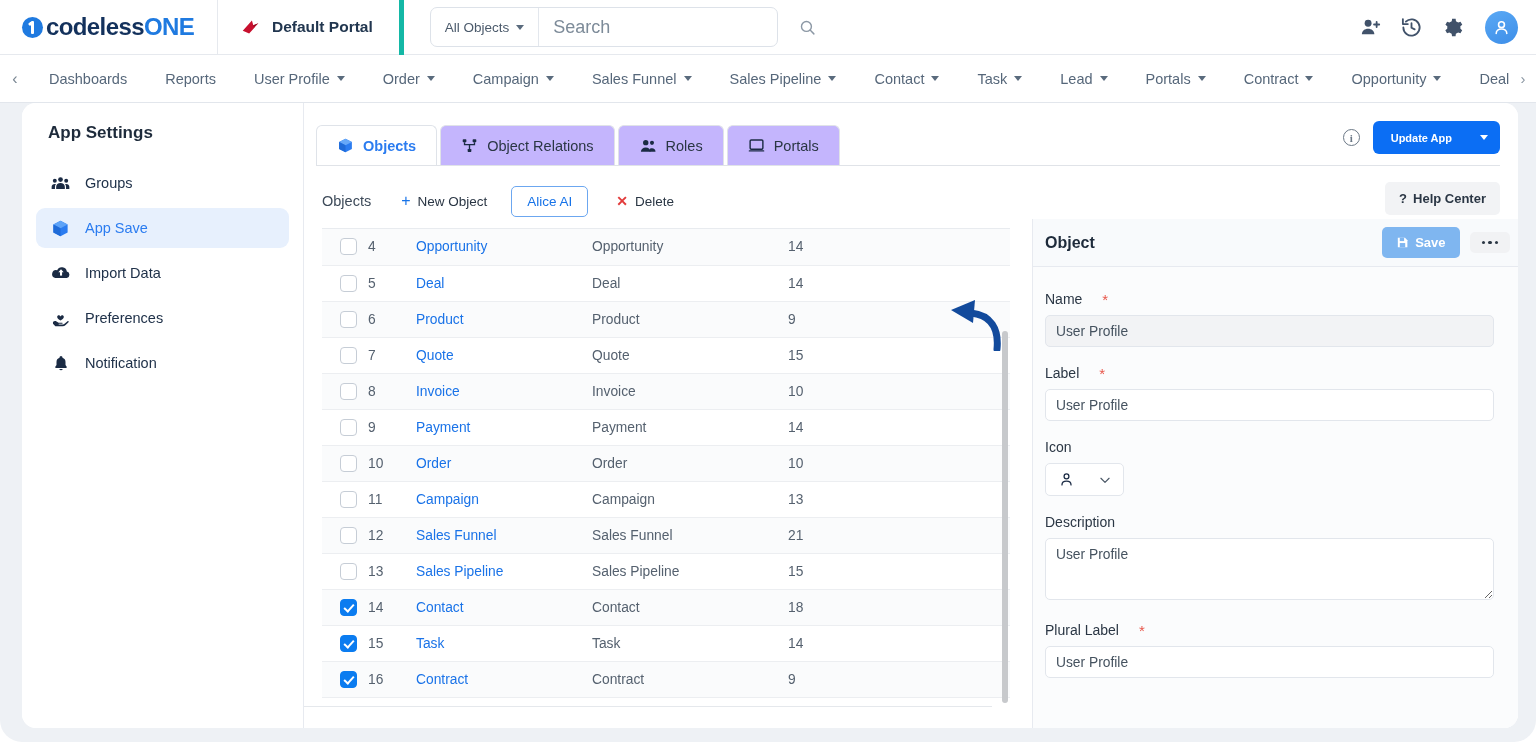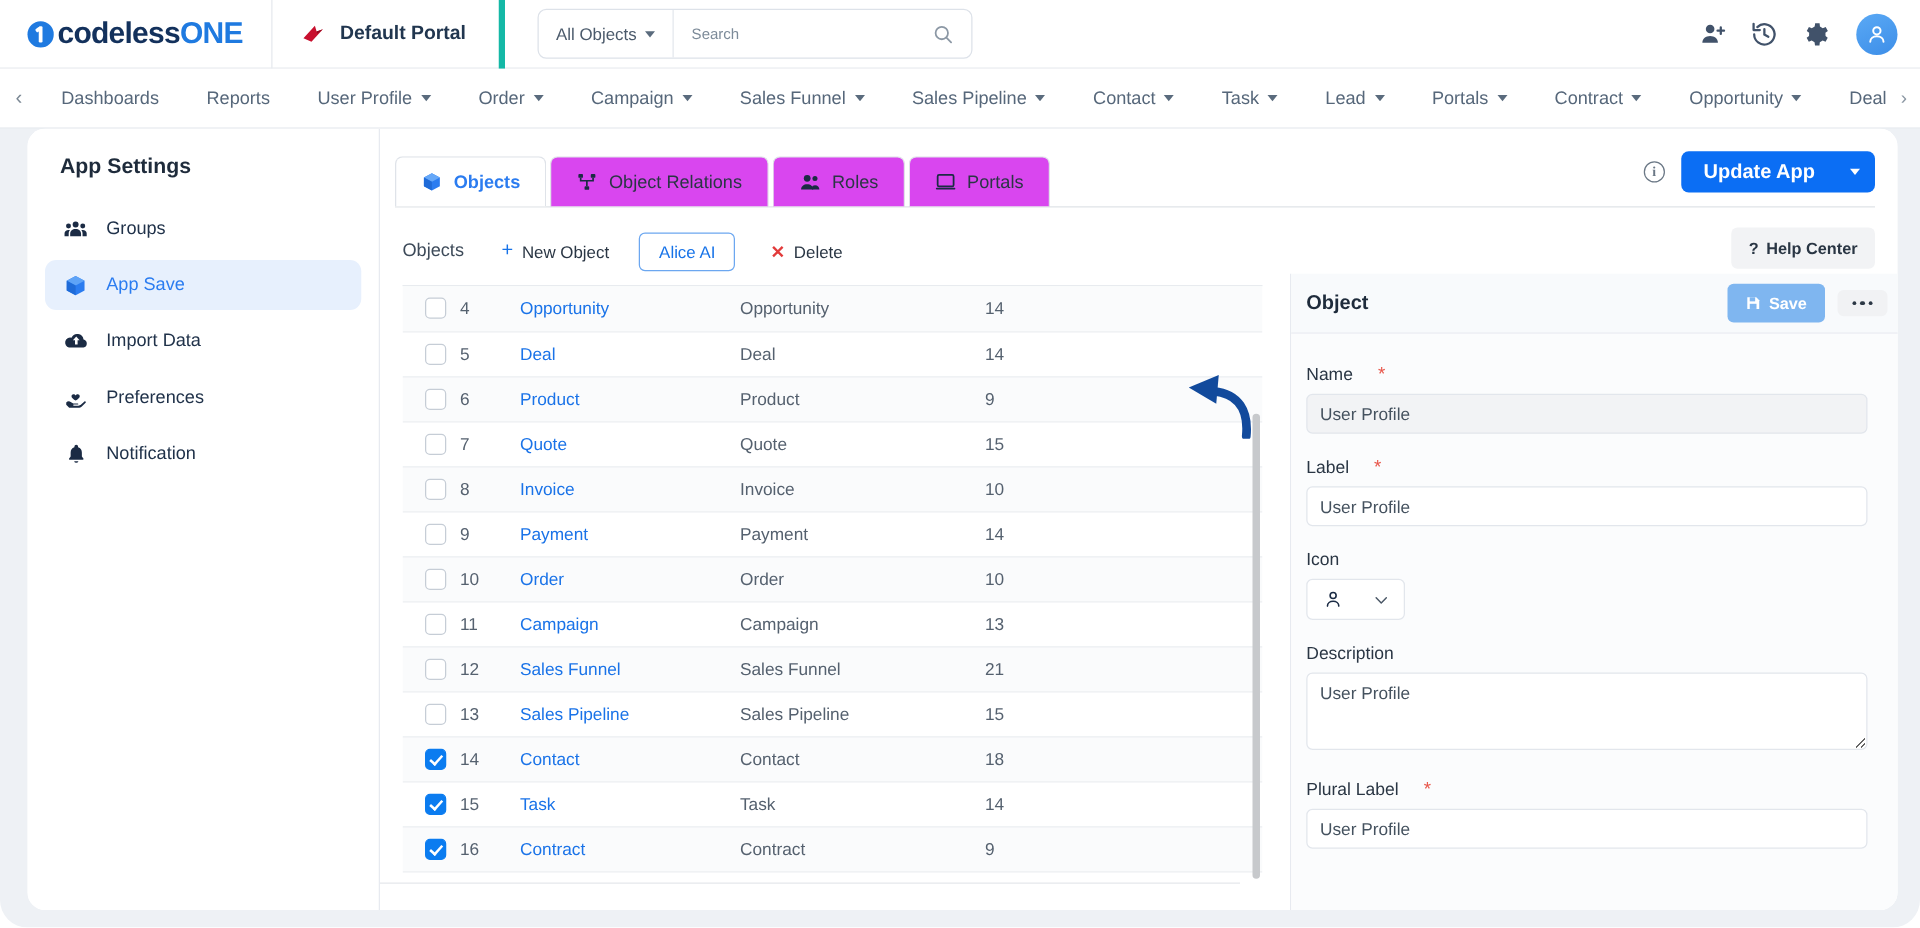--- a/index.html
+++ b/index.html
@@ -65,21 +65,21 @@
     padding: 0 14px; height: 38px;
     border-right: 1px solid #e3e7ed;
     font-size: 13.5px; color: #4b5a6b; white-space: nowrap; text-align: right;
   }
   .caret-d {
     width: 0; height: 0; border-left: 4px solid transparent;
     border-right: 4px solid transparent; border-top: 5px solid #5a6b7d;
   }
   .search-input {
     flex: 1; height: 38px; border: 0; outline: 0;
-    padding: 0 14px; font-size: 12px; color: #3b82f6;
+    padding: 0 14px; font-size: 18px; color: #3b82f6;
     font-family: "Liberation Sans", sans-serif; background: transparent;
   }
   .search-input::placeholder { color: #7d8b99; }
   .search-glass { padding-right: 14px; display: flex; align-items: center; }
 
   .topbar-right {
     position: absolute; right: 18px; top: 0; height: 55px;
     display: flex; align-items: center; gap: 18px;
   }
   .ticon { width: 23px; height: 23px; display: block; cursor: pointer; }
@@ -143,42 +143,42 @@
   
   .main { flex: 1; height: 625px; position: relative; background: #fff; }
 
   .tabstrip {
     position: absolute; left: 12px; top: 22px; right: 0; height: 40px;
     display: flex; align-items: flex-end;
   }
   .tab {
     display: flex; align-items: center; gap: 9px; height: 40px;
     padding: 0 20px; font-size: 14.5px; color: #2a3644;
-    background: #d946ef; border: 1px solid #e0e3e8; border-bottom: none;
+    background: #c4b5fd; border: 1px solid #e0e3e8; border-bottom: none;
     border-radius: 6px 6px 0 0; margin-right: 3px; cursor: pointer;
   }
   .tab.active { background: #ffffff; color: #2b7cf0; font-weight: 700; border-color: #dfe3e9; }
   .tabline {
     position: absolute; left: 12px; top: 62px; right: 18px; height: 1px;
     background: #e0e3e8;
   }
 
   .update-zone {
     position: absolute; right: 18px; top: 18px; display: flex;
     align-items: center; gap: 13px;
   }
   .info-circle {
     width: 17px; height: 17px; border-radius: 50%;
     border: 1.4px solid #6b7886; color: #6b7886; font-size: 11px;
     display: flex; align-items: center; justify-content: center;
     font-weight: 700; font-family: "Liberation Serif", serif;
   }
   .update-btn {
     height: 33px; background: #0b6ef4; color: #fff; border-radius: 6px;
-    display: flex; align-items: center; font-size: 16px; font-weight: 700;
+    display: flex; align-items: center; font-size: 11px; font-weight: 700;
     padding: 0 12px 0 18px; cursor: pointer; gap: 28px;
   }
   .update-btn .sep { display: flex; align-items: center; }
 
   
   .toolbar {
     position: absolute; left: 18px; top: 76px; right: 18px; height: 44px;
     display: flex; align-items: center; gap: 6px;
   }
   .tb-label { font-size: 14.5px; color: #3d4a59; margin-right: 14px; }

